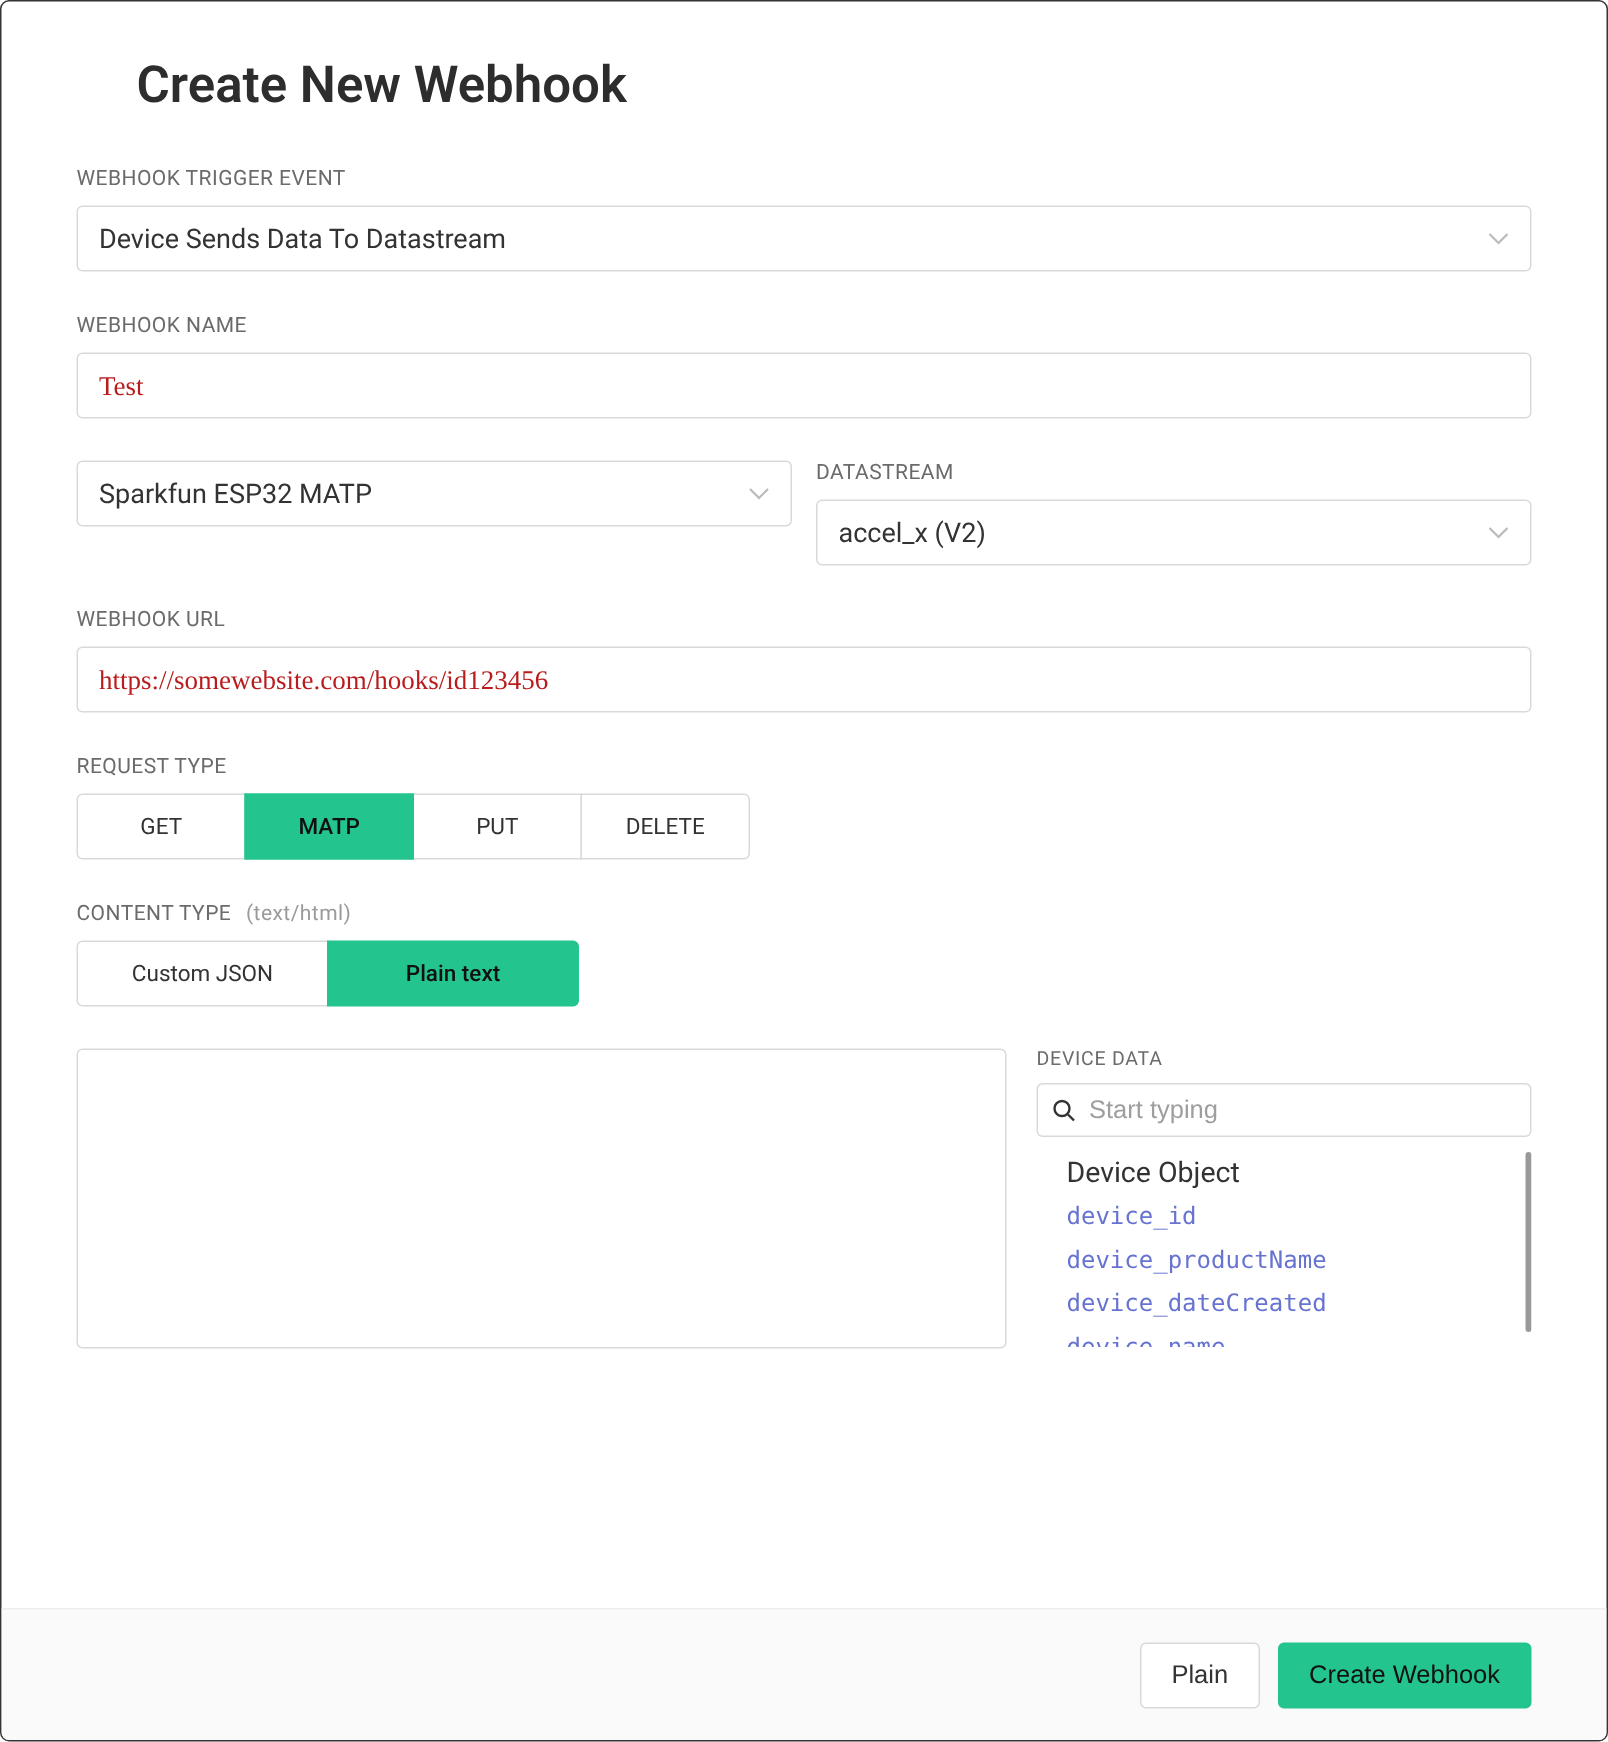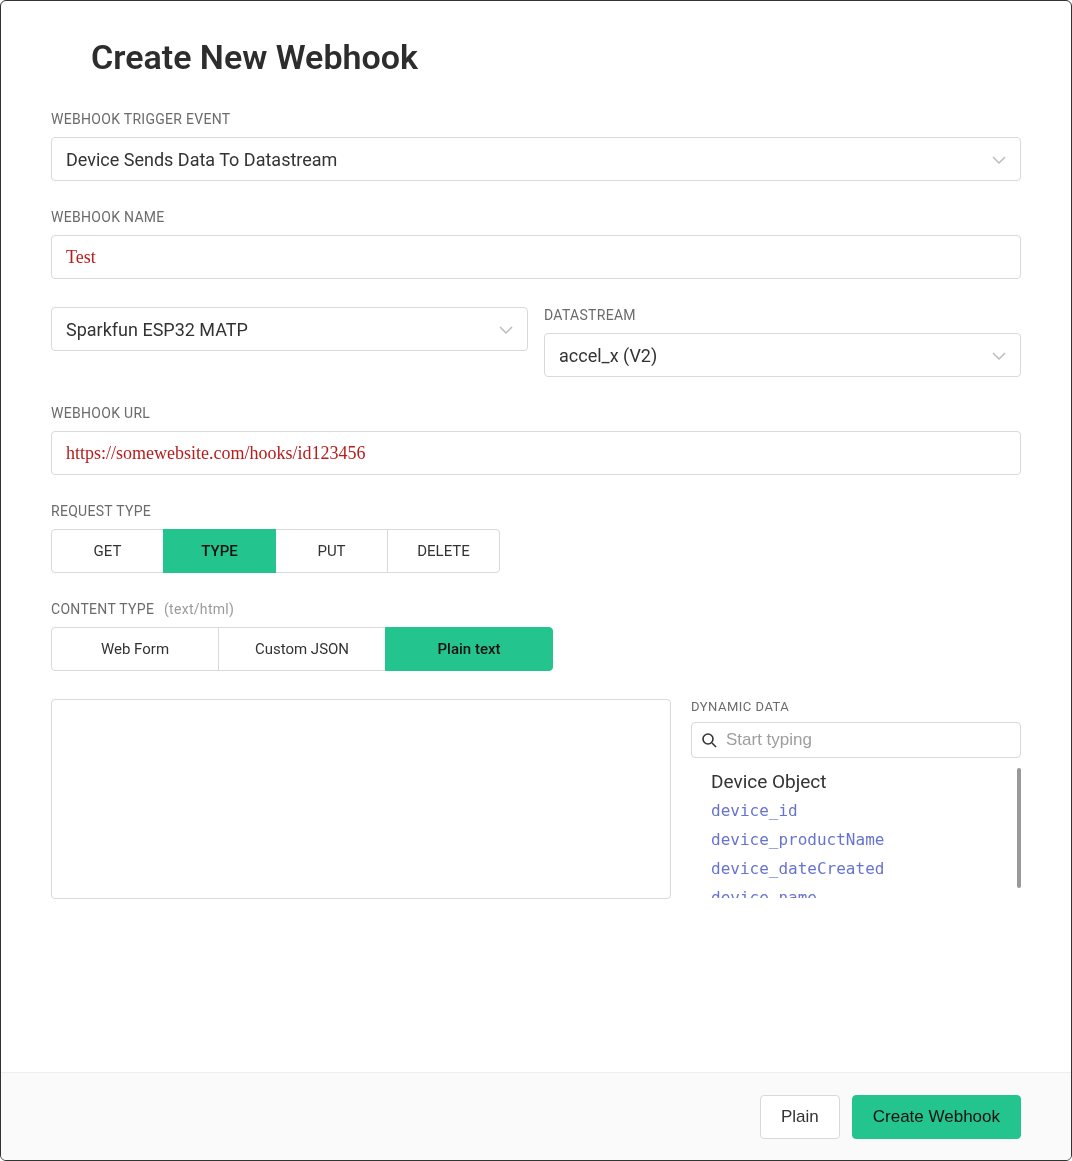--- a/index.html
+++ b/index.html
@@ -256,42 +256,41 @@
     <label class="field-label">WEBHOOK URL</label>
     <div class="input-box">
       <input type="text" value="https://somewebsite.com/hooks/id123456" style="">
     </div>
   </div>
 
   <div class="field-group">
     <label class="field-label">REQUEST TYPE</label>
     <div class="segbtn-group req-seg">
       <div class="segbtn">GET</div>
-      <div class="segbtn active">TYPE</div>
+      <div class="segbtn active">MATP</div>
       <div class="segbtn">PUT</div>
       <div class="segbtn">DELETE</div>
     </div>
   </div>
 
   <div class="field-group">
     <label class="field-label">
       <span>CONTENT TYPE</span>
       <span class="field-label-hint">(text/html)</span>
     </label>
     <div class="segbtn-group ct-seg">
-      <div class="segbtn">Web Form</div>
       <div class="segbtn">Custom JSON</div>
       <div class="segbtn active">Plain text</div>
     </div>
   </div>
 
   <div class="body-row">
     <div class="payload-area" contenteditable="true" style=""></div>
     <div class="dynamic-col">
-      <div class="dynamic-label">DYNAMIC DATA</div>
+      <div class="dynamic-label">DEVICE DATA</div>
       <div class="search-wrap">
         <svg width="16" height="16" viewBox="0 0 16 16">
           <circle cx="7" cy="7" r="5" stroke="#333" stroke-width="1.6" fill="none"></circle>
           <line x1="11" y1="11" x2="15" y2="15" stroke="#333" stroke-width="1.6"></line>
         </svg>
         <input class="search-input" type="text" placeholder="Start typing" style="">
       </div>
       <div class="dd-list">
         <div class="dd-scroll"></div>
         <div class="dd-header">Device Object</div>

